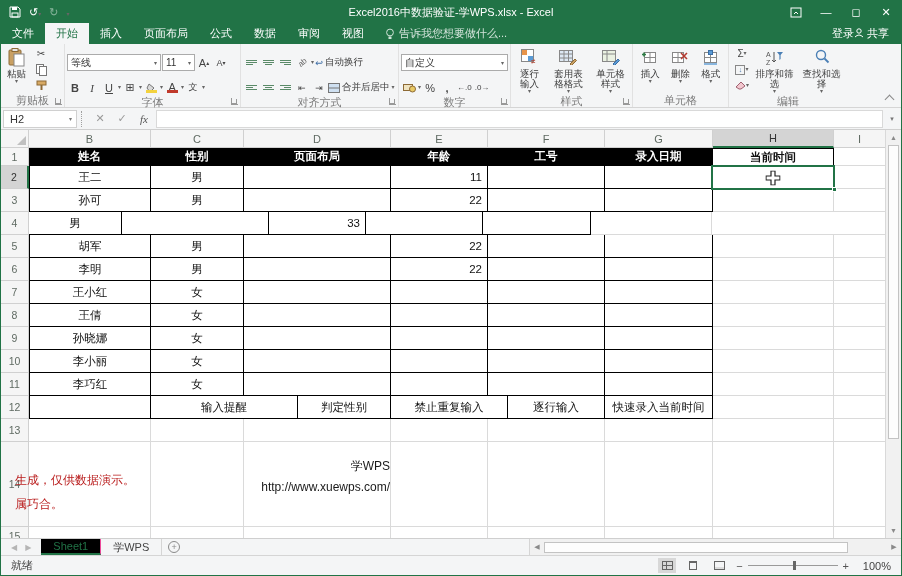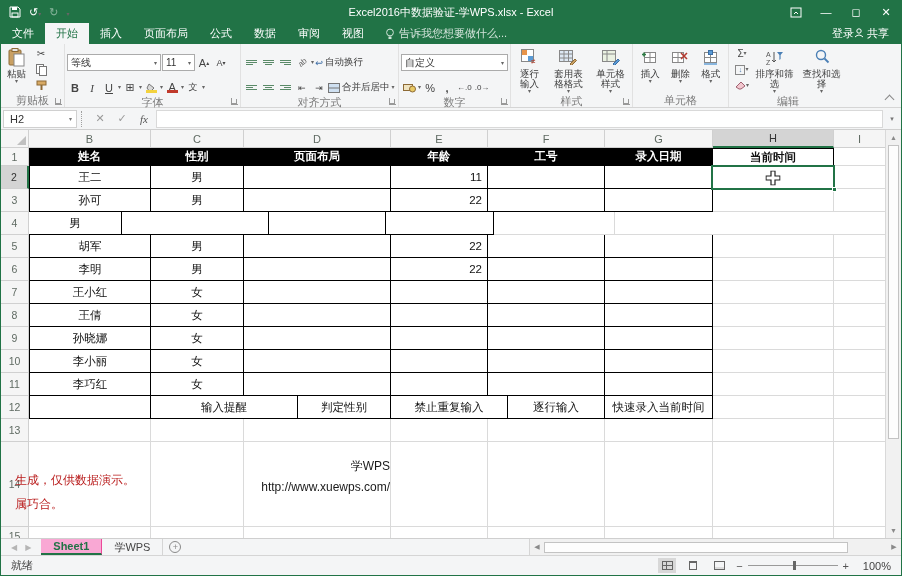--- a/index.html
+++ b/index.html
@@ -83,21 +83,21 @@
   
   .vscroll { width:16px; background:#f1f1f1; border-left:1px solid #d9d9d9; display:flex; flex-direction:column; }
   .vs-btn { height:15px; display:flex; align-items:center; justify-content:center; color:#8a8a8a; font-size:7px; }
   .vs-thumb { flex:0 0 72%; margin:0 2px; background:#fdfdfd; border:1px solid #c3c3c3; }
   .vs-rest { flex:1; }
 
   
   .sheetbar { height:17px; background:#f4f5f6; border-top:1px solid #cfcfcf; display:flex; align-items:stretch; font-size:11px; flex:0 0 auto; }
   .snav { display:flex; align-items:center; gap:8px; padding:0 10px; color:#b5b5b5; font-size:8px; }
   .stab { padding:0 12px; display:flex; align-items:center; border-right:1px solid #d5d5d5; color:#444; background:transparent; }
-  .stab.active { background:#f9a8d4; color:#217346; font-weight:bold; border-bottom:2px solid #217346; border-right:1px solid #ec4899; }
+  .stab.active { background:#000000; color:#217346; font-weight:normal; border-bottom:2px solid #217346; border-right:1px solid #ec4899; }
   .addsheet { width:24px; display:flex; align-items:center; justify-content:center; color:#666; }
   .addsheet .plus-circle { width:12px; height:12px; border:1px solid #8a8a8a; border-radius:50%; font-size:9px; line-height:10px; text-align:center; color:#8a8a8a; }
   .hscroll { margin-left:auto; width:372px; display:flex; align-items:center; border-left:1px solid #d5d5d5; background:#f1f1f1; }
   .hs-btn { width:14px; text-align:center; color:#8a8a8a; font-size:7px; }
   .hs-thumb { flex:0 0 82%; height:11px; background:#fdfdfd; border:1px solid #c3c3c3; }
 
   
   .statusbar { height:20px; background:#f4f5f6; border-top:1px solid #d5d5d5; display:flex; align-items:center; font-size:11px; color:#444; flex:0 0 auto; }
   .sb-ready { padding-left:10px; }
   .sb-right { margin-left:auto; display:flex; align-items:center; gap:8px; padding-right:10px; }
@@ -528,20 +528,21 @@
     <div class="cell tb cE num">22</div>
     <div class="cell tb cF"></div>
     <div class="cell tb cG"></div>
     <div class="cell cH"></div>
     <div class="cell cI"></div>
   </div>
           <div class="grow">
     <div class="rh">4</div>
     <div class="cell tb cC">男</div>
     <div class="cell tb cD"></div>
+    <div class="cell tb cE num">33</div>
     <div class="cell tb cF"></div>
     <div class="cell tb cG"></div>
     <div class="cell cH"></div>
     <div class="cell cI"></div>
   </div>
           <div class="grow">
     <div class="rh">5</div>
     <div class="cell tb cB">胡军</div>
     <div class="cell tb cC">男</div>
     <div class="cell tb cD"></div>

